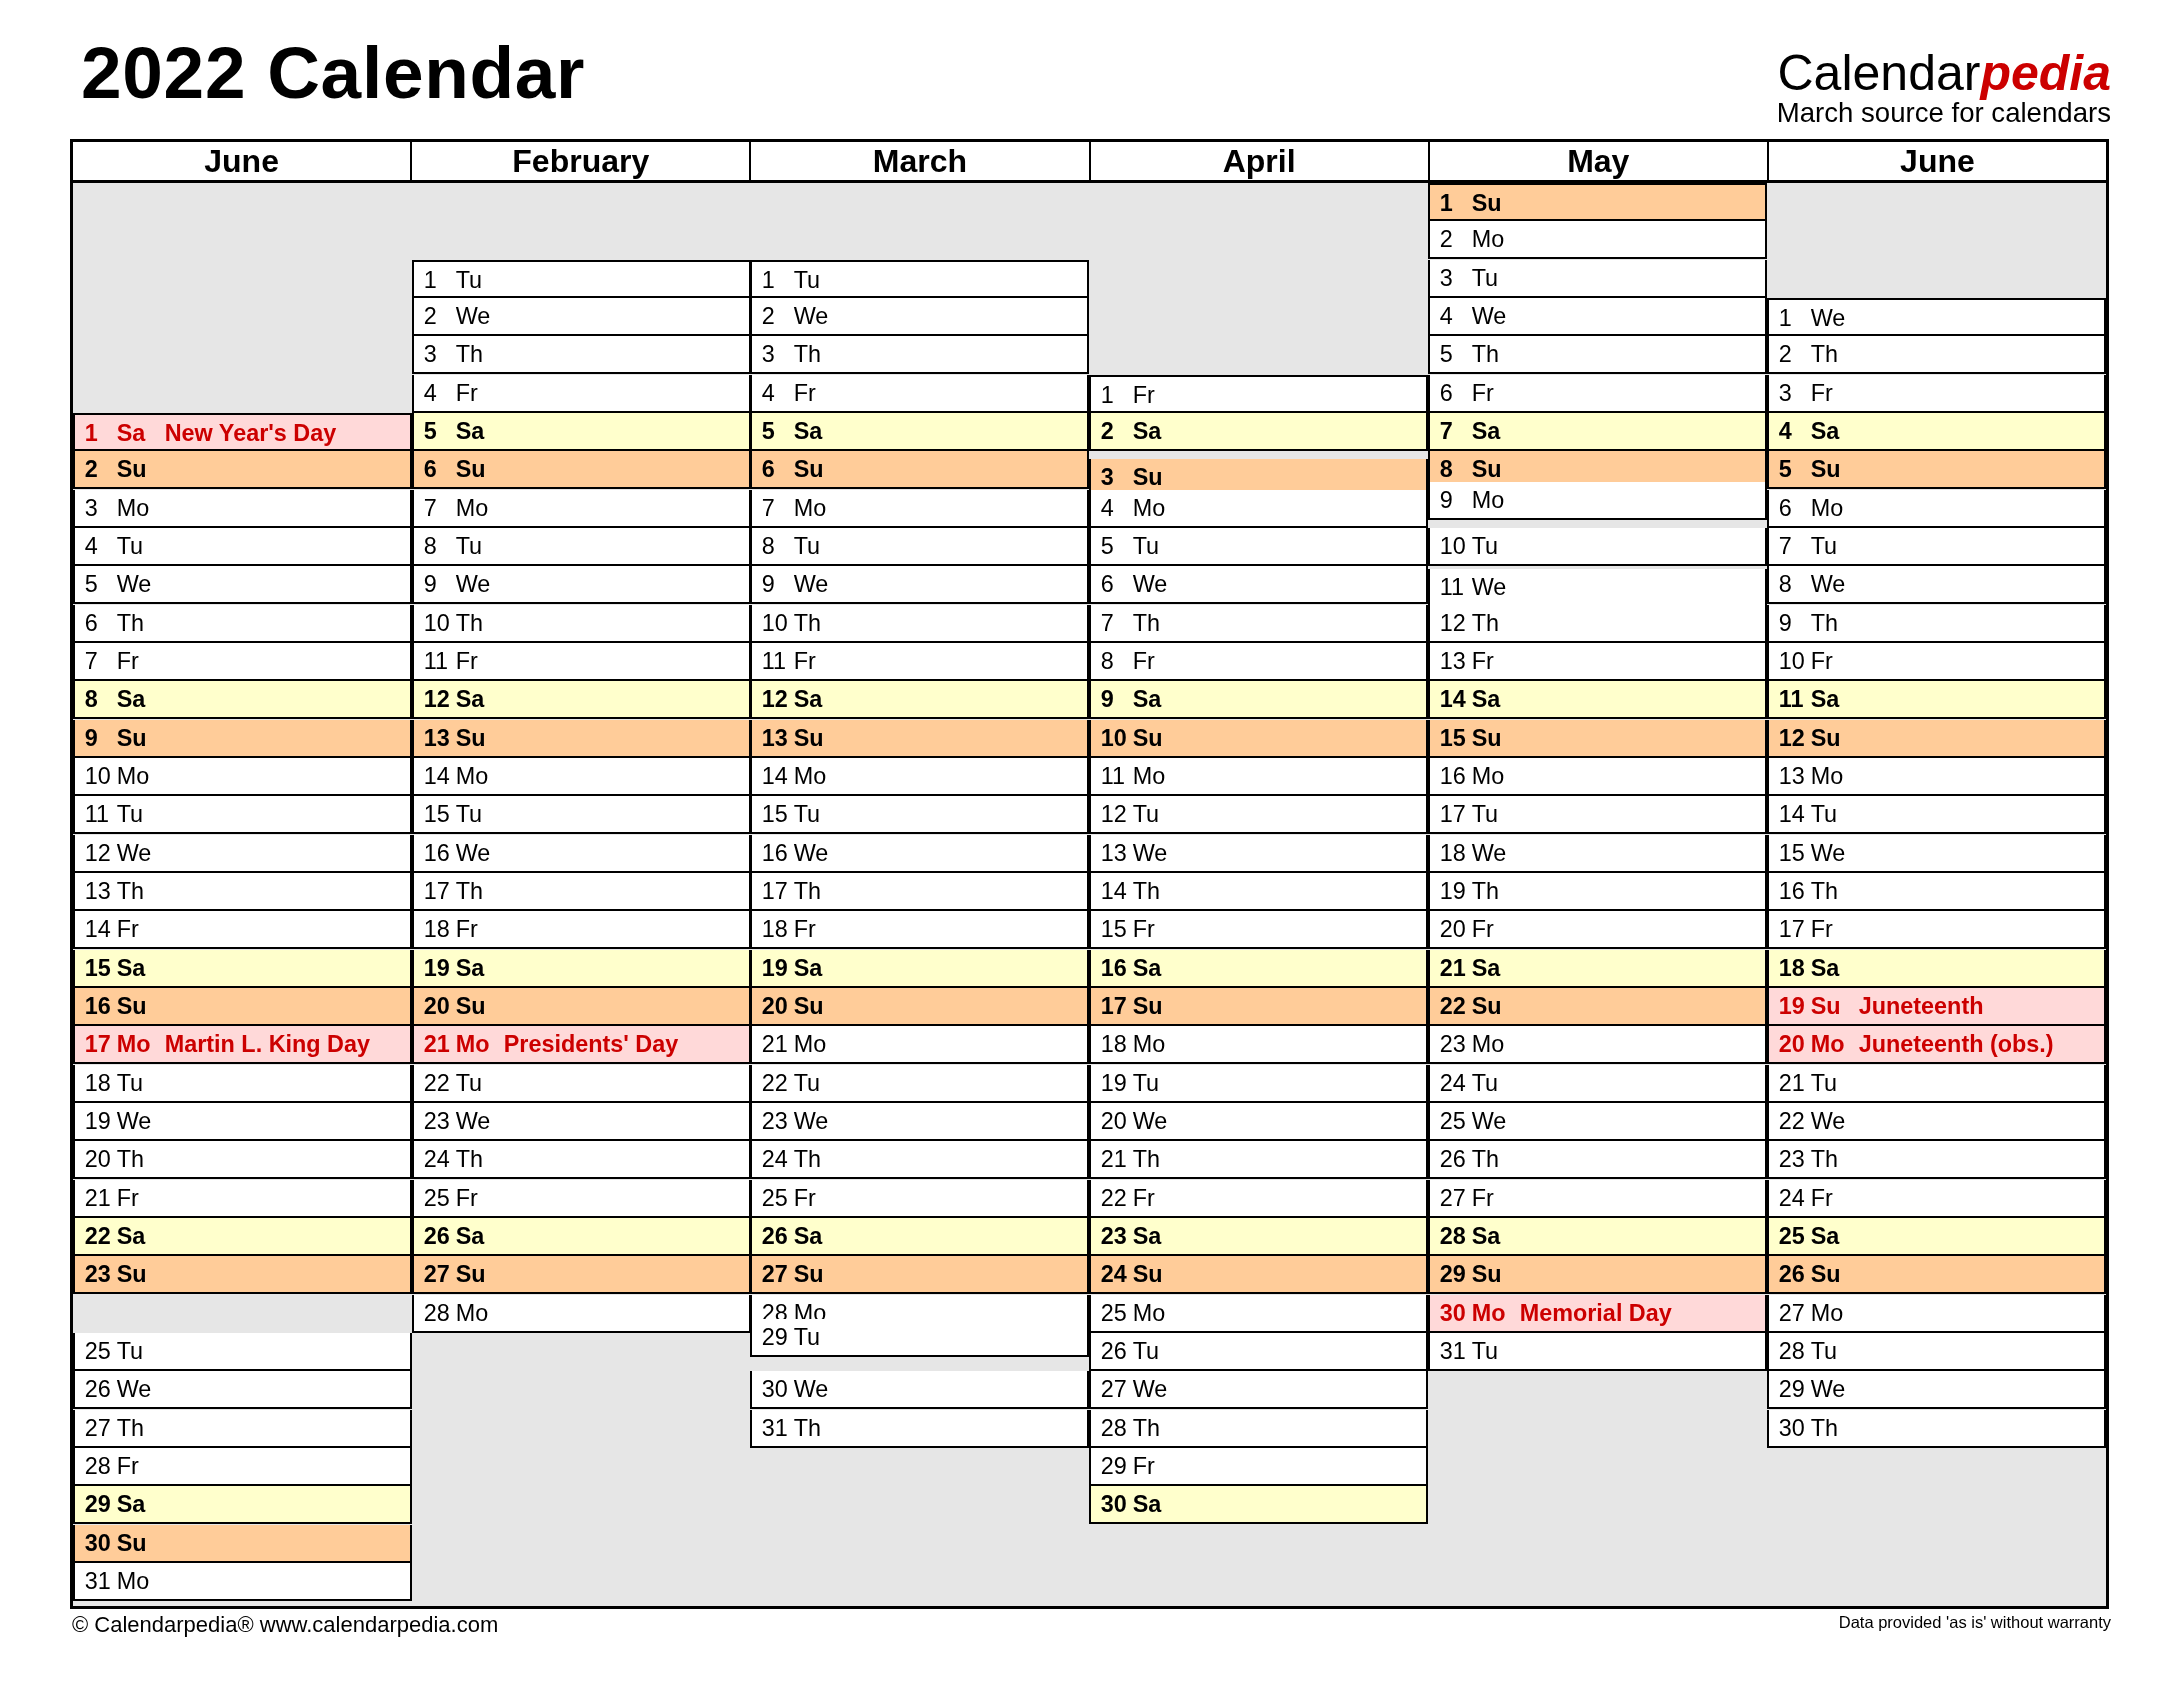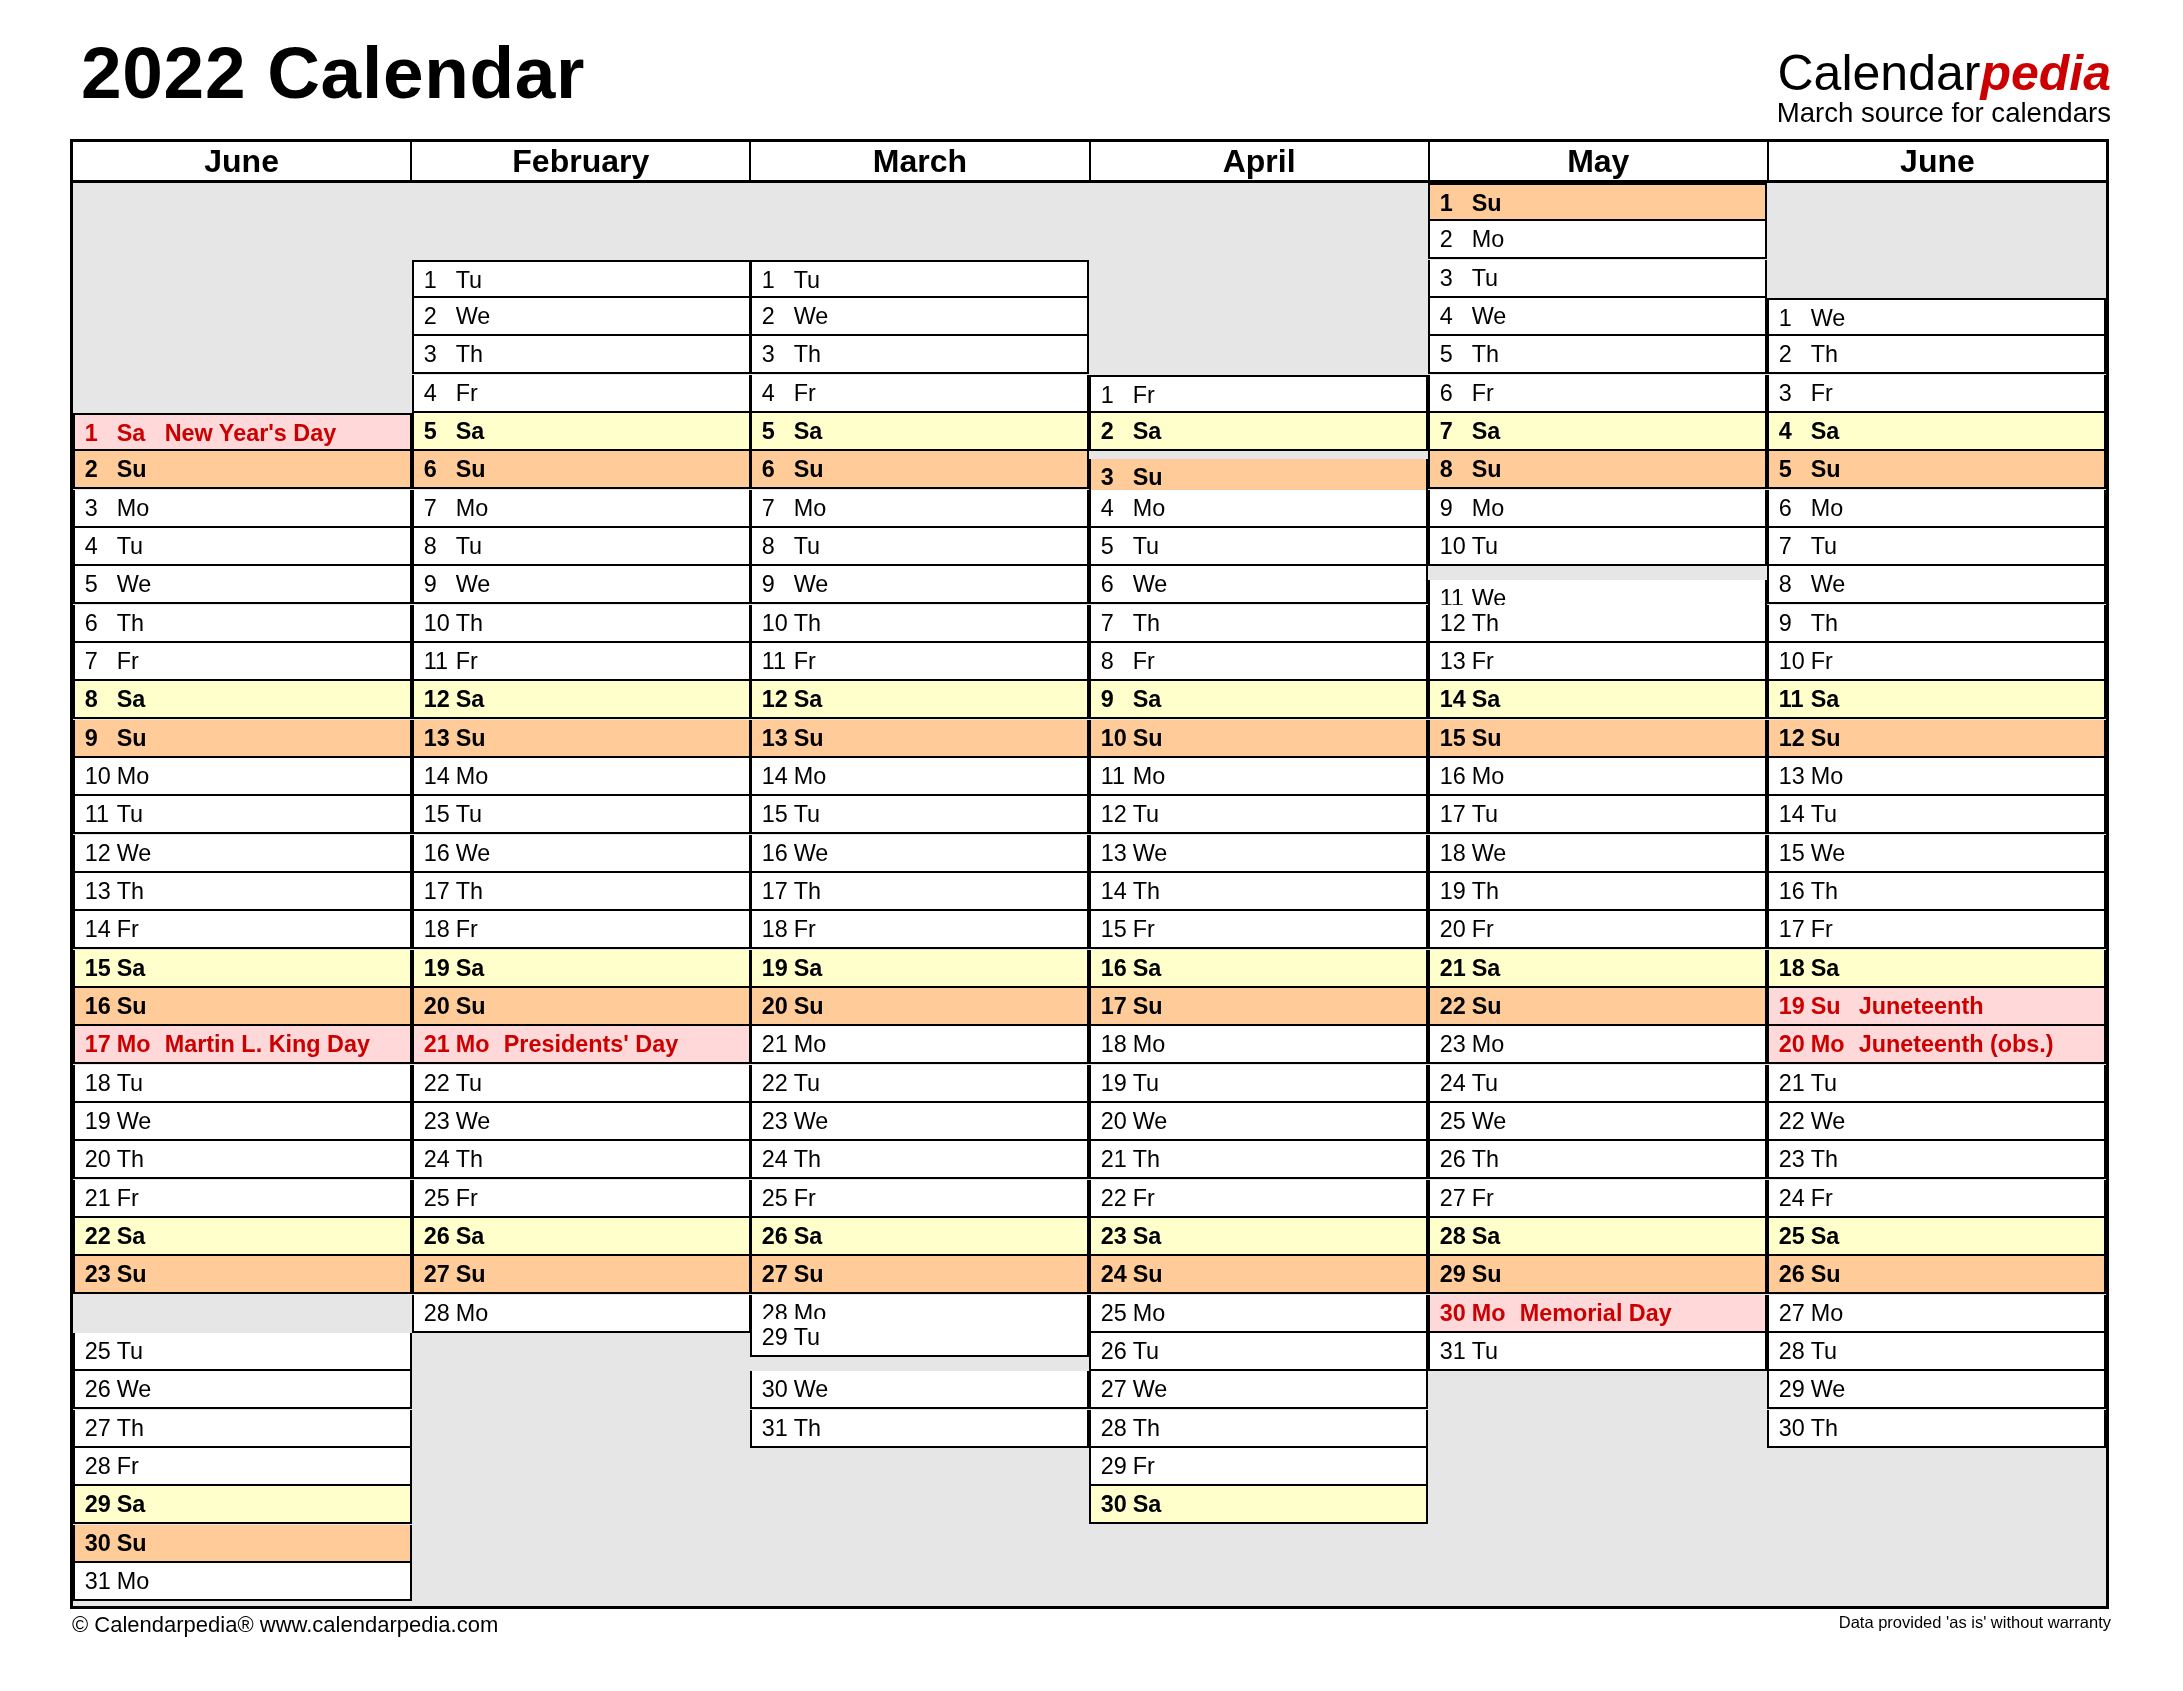--- a/index.html
+++ b/index.html
@@ -172,23 +172,23 @@
     </div>
     <div class="col" style="left: 1355px; width: 339px;">
       <div class="cell first sun" style="top: 0px;"><span class="dn">1</span><span class="dw">Su</span></div>
       <div class="cell" style="top: 38px;"><span class="dn">2</span><span class="dw">Mo</span></div>
       <div class="cell" style="top: 77px;"><span class="dn">3</span><span class="dw">Tu</span></div>
       <div class="cell" style="top: 115px;"><span class="dn">4</span><span class="dw">We</span></div>
       <div class="cell" style="top: 153px;"><span class="dn">5</span><span class="dw">Th</span></div>
       <div class="cell" style="top: 192px;"><span class="dn">6</span><span class="dw">Fr</span></div>
       <div class="cell sat" style="top: 230px;"><span class="dn">7</span><span class="dw">Sa</span></div>
       <div class="cell sun" style="top: 268px;"><span class="dn">8</span><span class="dw">Su</span></div>
-      <div class="cell" style="top: 307px; text-decoration: underline;"><span class="dn">9</span><span class="dw">Mo</span></div>
+      <div class="cell" style="top: 299px; text-decoration: underline;"><span class="dn">9</span><span class="dw">Mo</span></div>
       <div class="cell" style="top: 345px;"><span class="dn">10</span><span class="dw">Tu</span></div>
-      <div class="cell" style="top: 397px;"><span class="dn">11</span><span class="dw">We</span></div>
+      <div class="cell" style="top: 386px;"><span class="dn">11</span><span class="dw">We</span></div>
       <div class="cell" style="top: 422px;"><span class="dn">12</span><span class="dw">Th</span></div>
       <div class="cell" style="top: 460px;"><span class="dn">13</span><span class="dw">Fr</span></div>
       <div class="cell sat" style="top: 498px;"><span class="dn">14</span><span class="dw">Sa</span></div>
       <div class="cell sun" style="top: 537px;"><span class="dn">15</span><span class="dw">Su</span></div>
       <div class="cell" style="top: 575px;"><span class="dn">16</span><span class="dw">Mo</span></div>
       <div class="cell" style="top: 613px;"><span class="dn">17</span><span class="dw">Tu</span></div>
       <div class="cell" style="top: 652px;"><span class="dn">18</span><span class="dw">We</span></div>
       <div class="cell" style="top: 690px;"><span class="dn">19</span><span class="dw">Th</span></div>
       <div class="cell" style="top: 728px;"><span class="dn">20</span><span class="dw">Fr</span></div>
       <div class="cell sat" style="top: 767px;"><span class="dn">21</span><span class="dw">Sa</span></div>

